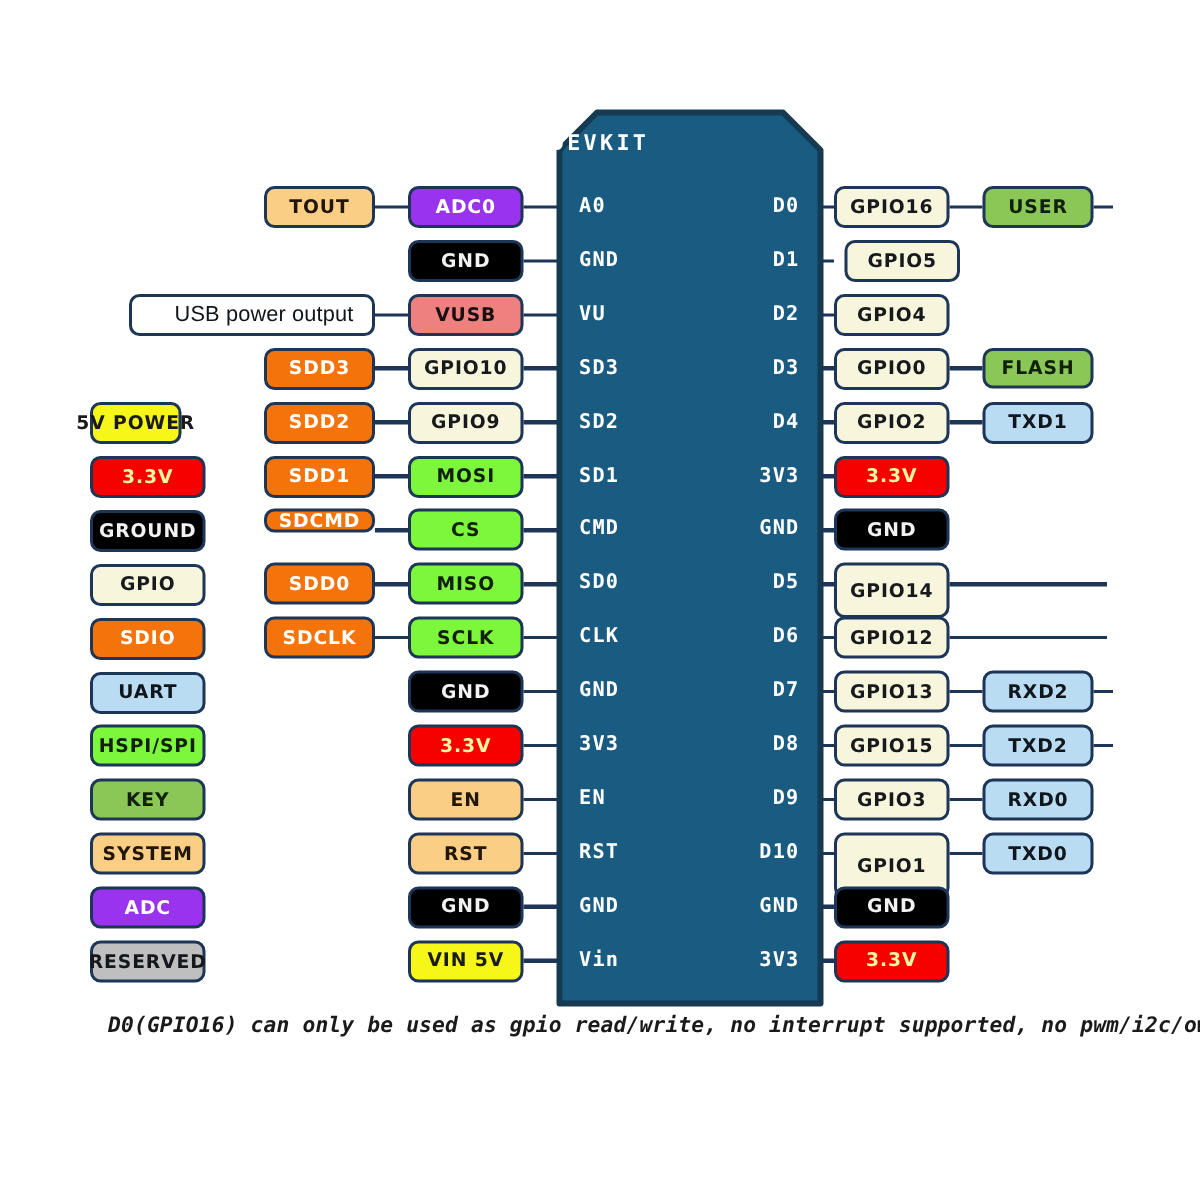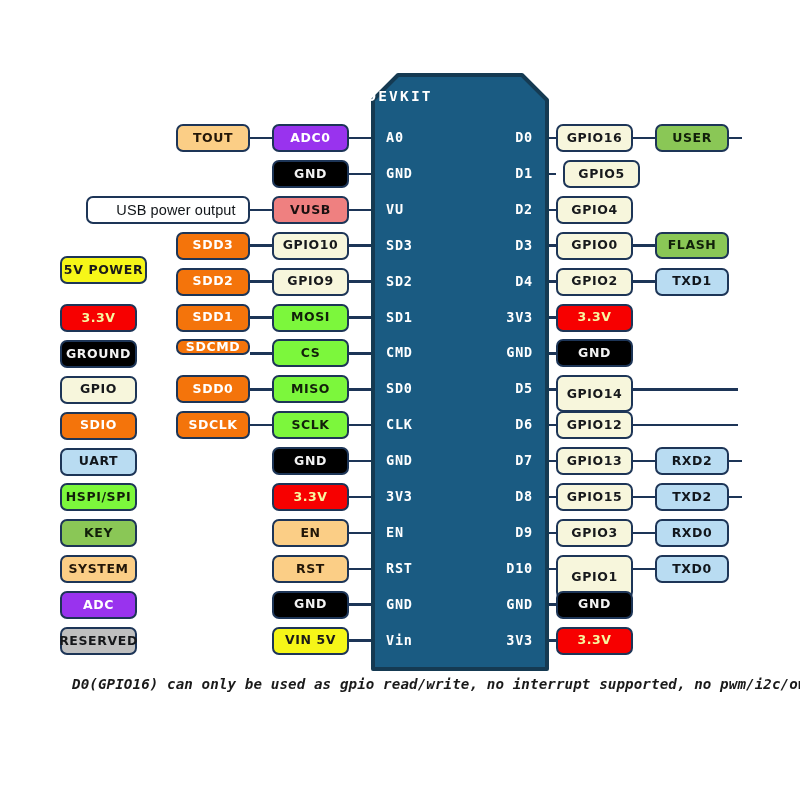--- a/index.html
+++ b/index.html
@@ -344,21 +344,21 @@
       </div>
       <div class="chip c-ground" style="left: 556px; width: 77px; top: 590.7px; height: 28px;">
         <span>GND</span>
       </div>
       <div class="chip c-33v" style="left: 556px; width: 77px; top: 626.6px; height: 28px;">
         <span>3.3V</span>
       </div>
     </div>
 
   <div id="legend-col">
-      <div class="chip c-5v" style="left: 60px; width: 87px; top: 256px; height: 28px; align-items: center;">
+      <div class="chip c-5v" style="left: 60px; width: 61px; top: 268px; height: 28px; align-items: center;">
         <span>5V POWER</span>
       </div>
       <div class="chip c-33v" style="left: 60px; width: 77px; top: 303.9px; height: 28px;">
         <span>3.3V</span>
       </div>
       <div class="chip c-ground" style="left: 60px; width: 77px; top: 339.8px; height: 28px;">
         <span>GROUND</span>
       </div>
       <div class="chip c-gpio" style="left: 60px; width: 77px; top: 375.7px; height: 28px;">
         <span>GPIO</span>

